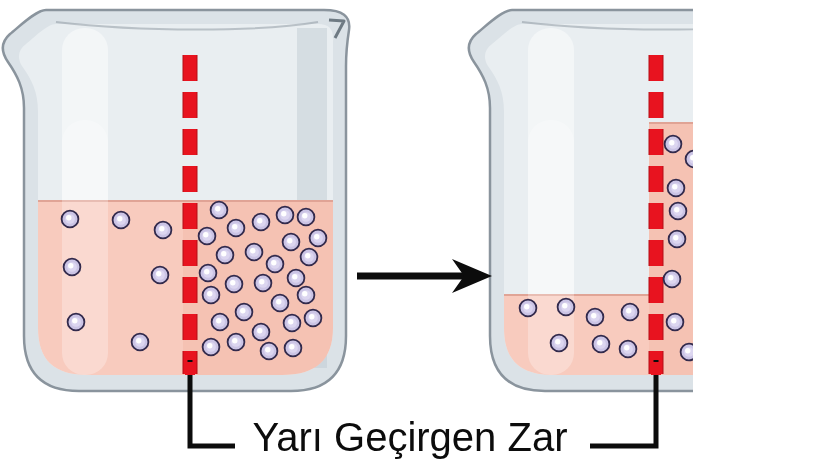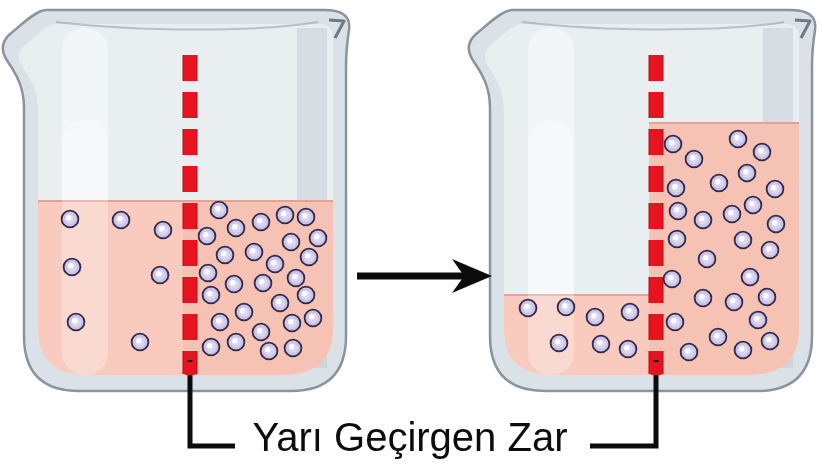--- a/index.html
+++ b/index.html
@@ -1,16 +1,16 @@
 <!DOCTYPE html>
 <html style="--glass: #dbe2e7; --glass-outline: #8a949d; --glass-inner: #e9eef1; --glass-shade: #bcc8d0; --liquid-light: #f8cbbe; --liquid-dark: #f5c2b3; --liquid-edge: #dc9e8f; --membrane-red: #e8131f; --membrane-red-dark: #b50e17; --particle-fill: #cbc4e5; --particle-mid: #dcd6f0; --particle-outline: #322a4c; --ink: #0c0c0c;"><head>
 <meta charset="utf-8">
 <style>
   html,body{margin:0;padding:0;background:#ffffff;}
-  .stage{position:relative;width:825px;height:467px;background:#ffffff;overflow:hidden;
+  .stage{position:relative;width:693px;height:467px;background:#ffffff;overflow:hidden;
          font-family:"Liberation Sans", sans-serif;}
   svg{display:block;}
   .glass-outer{fill:var(--glass);stroke:var(--glass-outline);stroke-width:2.5;}
   .glass-inner{fill:var(--glass-inner);}
   .streak{fill:#ffffff;opacity:.45;}
   .shade{fill:var(--glass-shade);opacity:.45;}
   .rimline{fill:none;stroke:var(--glass-outline);opacity:.5;stroke-width:2;}
   .mark7{fill:none;stroke:#6e7a83;stroke-width:3;stroke-linejoin:round;}
   .liquid-streak{fill:#ffffff;opacity:.28;}
   .membrane-under{stroke:var(--membrane-red-dark);stroke-width:15;fill:none;}

